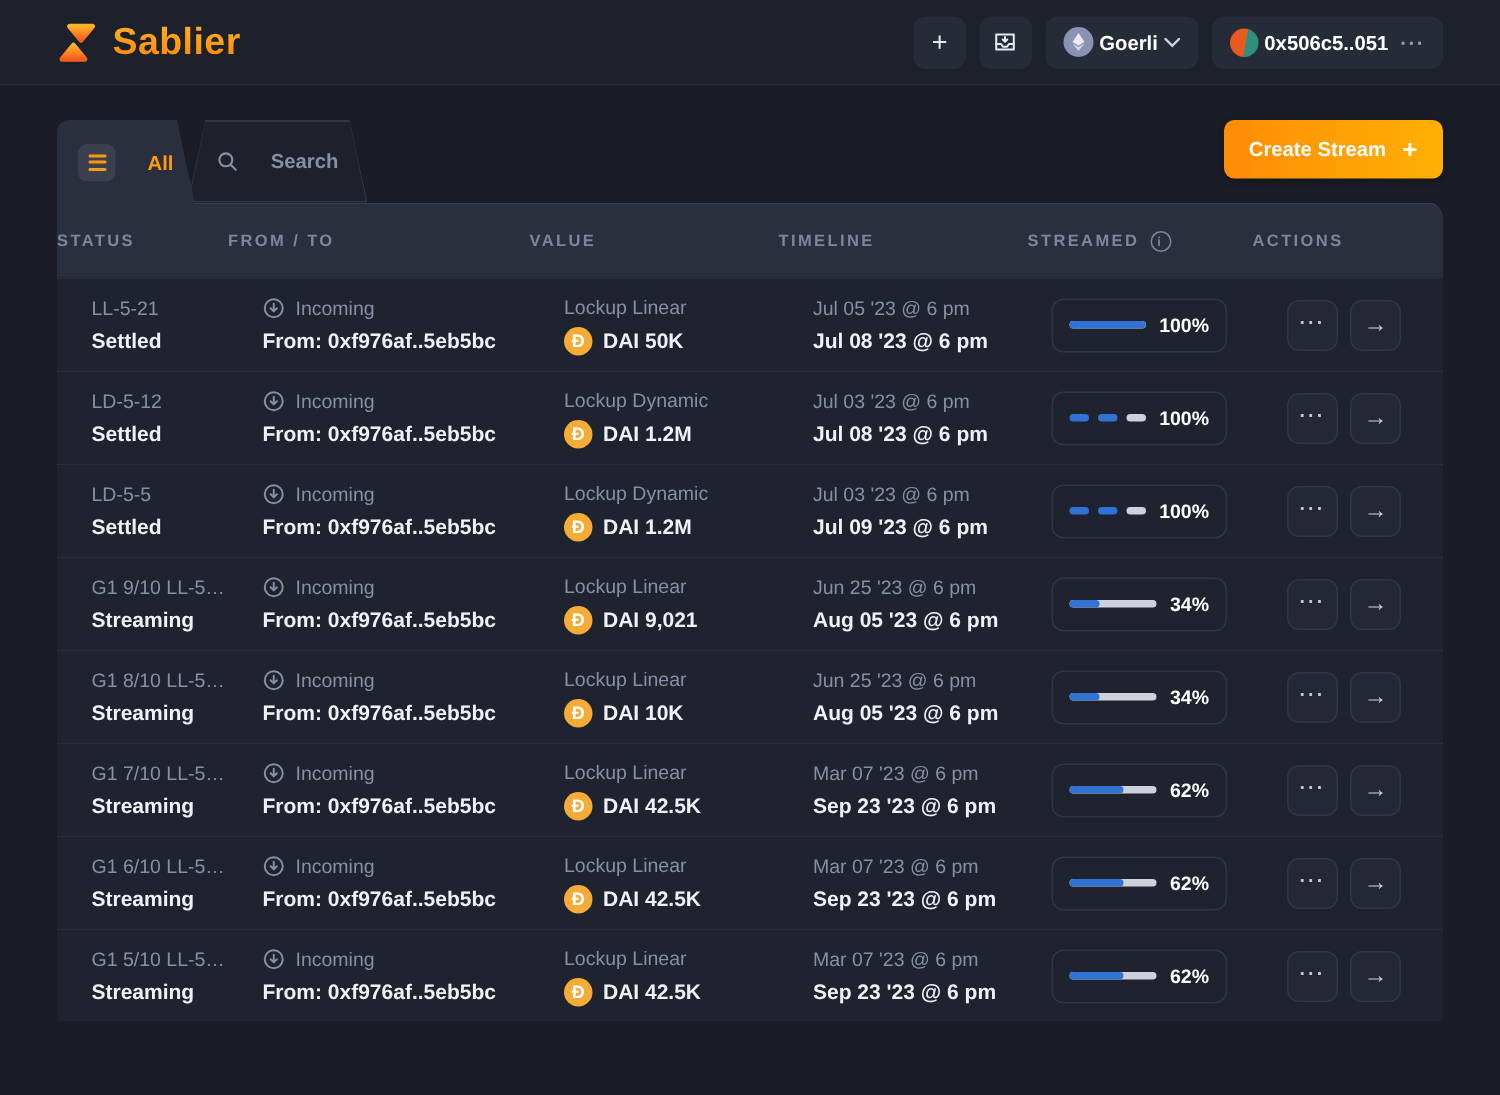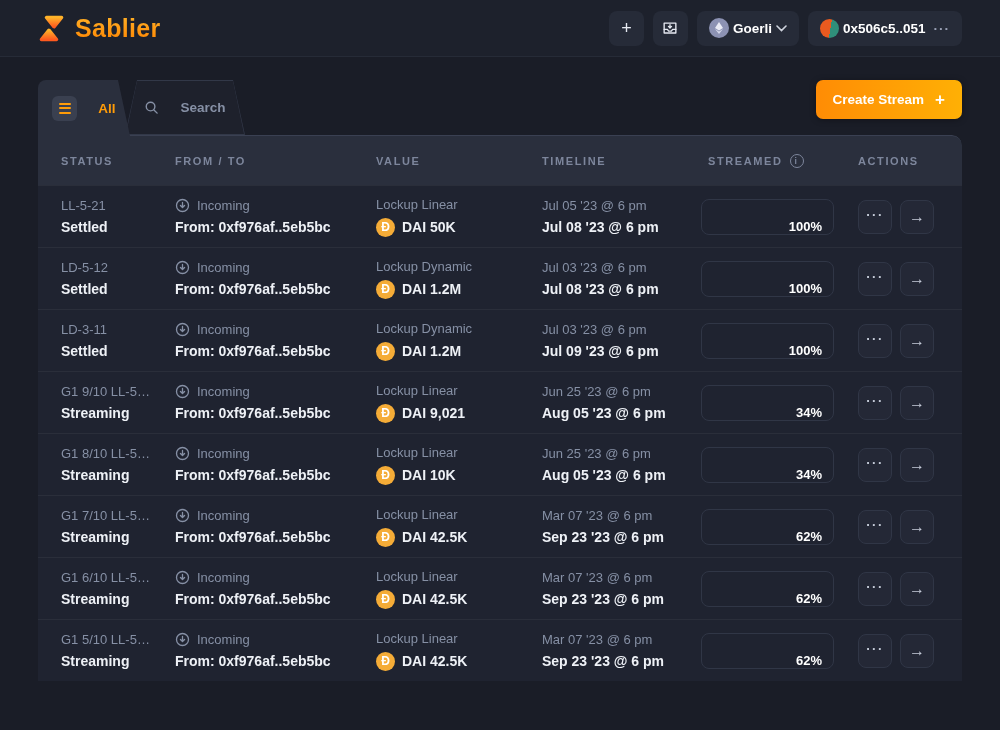--- a/index.html
+++ b/index.html
@@ -41,32 +41,32 @@
   .menu-chip i{display:block;width:12px;height:2px;border-radius:2px;background:var(--accent);}
   .tab-ico{display:flex;color:var(--gray);}
 
   .create-btn{position:absolute;right:0;top:0;height:39px;padding:0 17px;border:none;border-radius:7px;background:linear-gradient(90deg,#ff8c05,#ffb005);color:#fff;font-size:13.5px;font-weight:bold;display:flex;align-items:center;gap:11px;box-shadow:0 1px 6px rgba(0,0,0,.35);}
   .create-btn .plus{font-size:17px;font-weight:bold;}
 
   
   .table{border-radius:0 10px 0 0;overflow:hidden;}
   .thead,.row{display:grid;grid-template-columns:114px 201px 166px 166px 150px 128px;align-items:center;}
   .thead{height:50px;background:var(--headbg);border-top:1px solid #3a4052;border-radius:0 10px 0 0;}
-  .th{padding-left:23px;font-size:11px;font-weight:bold;letter-spacing:1.6px;color:#7d869c;display:flex;align-items:center;gap:7px;}
+  .th{font-size:11px;font-weight:bold;letter-spacing:1.6px;color:#7d869c;display:flex;align-items:center;gap:7px;}
   .info-circ{width:14px;height:14px;border-radius:50%;border:1.4px solid #7d869c;display:inline-flex;align-items:center;justify-content:center;font-size:8.5px;font-weight:bold;font-style:normal;color:#7d869c;}
 
   .row{height:62px;background:var(--rowbg);border-top:1px solid rgba(255,255,255,.05);}
   .row:first-of-type{border-top:none;}
   .cell{padding-left:23px;display:flex;flex-direction:column;gap:6px;}
   .l1{font-size:13px;color:var(--gray);display:flex;align-items:center;gap:7px;}
   .l2{font-size:14px;font-weight:bold;color:var(--white);display:flex;align-items:center;gap:7px;}
   .dai{width:19px;height:19px;border-radius:50%;background:var(--gold);color:#fff;font-size:12px;font-weight:bold;display:inline-flex;align-items:center;justify-content:center;line-height:1;}
 
   .c-streamed{padding-left:16px;}
-  .progress{width:133px;height:36px;border:1px solid var(--border);border-radius:8px;display:flex;align-items:flex-end;padding:0 11px;flex-direction:column;}
+  .progress{width:117px;height:36px;border:1px solid var(--border);border-radius:8px;display:flex;align-items:center;padding:0 11px;}
   .bar{flex:1;height:5px;display:flex;}
   .bar.segmented{gap:6px;}
   .bar .track{width:100%;height:100%;background:var(--track);border-radius:3px;overflow:hidden;display:block;}
   .bar .fill{display:block;height:100%;background:var(--blue);border-radius:3px;}
   .bar .seg{flex:1;height:100%;background:var(--blue);border-radius:3px;}
   .pct{margin-left:9px;font-size:13px;font-weight:bold;color:#fff;}
 
   .c-actions{flex-direction:row;gap:8px;align-items:center;}
   .sq{width:34px;height:34px;border-radius:8px;border:1px solid var(--border);background:#242836;color:#c6ccd9;display:flex;align-items:center;justify-content:center;}
   .sq .dots{font-weight:bold;letter-spacing:1.5px;font-size:13px;margin-top:-5px;}
@@ -263,21 +263,21 @@
             <span class="dots">···</span>
           </button>
           <button class="sq">
             <span class="arr">→</span>
           </button>
         </div>
     </div>
 
     <div class="row">
       <div class="cell">
-          <span class="l1">LD-3-11</span>
+          <span class="l1">LD-5-5</span>
           <span class="l2">Settled</span>
         </div>
       <div class="cell">
           <span class="l1">
             <span class="tab-ico">
               <svg width="15" height="15" viewBox="0 0 16 16" fill="none" stroke="currentColor" stroke-width="1.4" stroke-linecap="round" stroke-linejoin="round">
                 <circle cx="8" cy="8" r="6.4"></circle>
                 <path d="M8 4.8v5M5.8 8l2.2 2.2L10.2 8"></path>
               </svg>
             </span>

